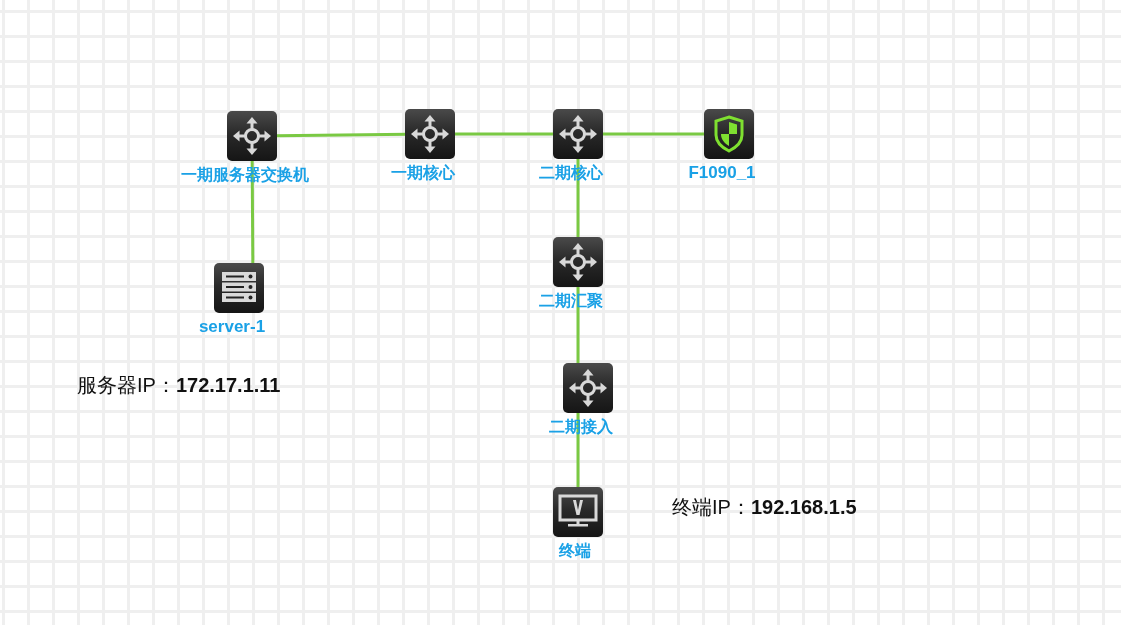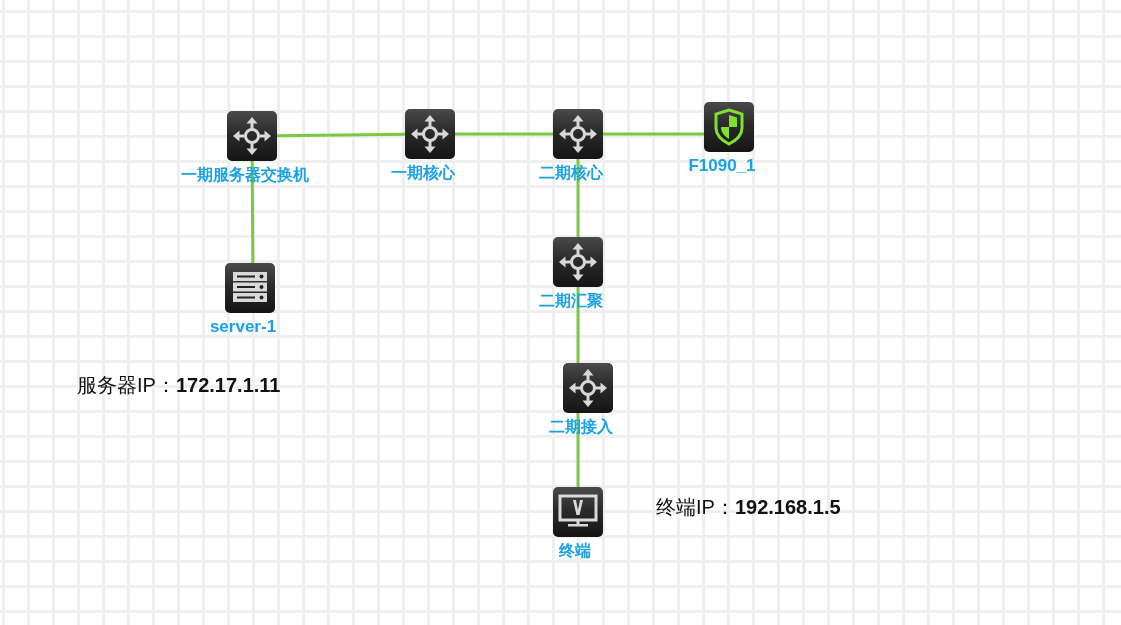--- a/index.html
+++ b/index.html
@@ -92,21 +92,21 @@
           <polygon points="25,44 19.5,37.5 30.5,37.5"></polygon>
           <rect x="11" y="23.5" width="8" height="3"></rect>
           <polygon points="6,25 12.5,19.5 12.5,30.5"></polygon>
           <rect x="31" y="23.5" width="8" height="3"></rect>
           <polygon points="44,25 37.5,19.5 37.5,30.5"></polygon>
         </g>
       </svg>
     </div>
   <div class="label">二期核心</div>
 </div>
-<div class="node" id="n-fw" style="left:704px;top:102px;">
+<div class="node" id="n-fw" style="left:704px;top:109px;">
   <div class="tile">
       <svg viewBox="0 0 50 50">
         <path d="M25 8 L38 12 L38 26 C38 34 31 39 25 42 C19 39 12 34 12 26 L12 12 Z" fill="none" stroke="#7fe030" stroke-width="3"></path>
         <path d="M25 13 L33 15.5 L33 25 L25 25 Z" fill="#7fe030"></path>
         <path d="M25 25 L17 25 C17 31 21 34.5 25 37 Z" fill="#7fe030"></path>
       </svg>
     </div>
   <div class="label latin">F1090_1</div>
 </div>
 <div class="node" id="n-agg2" style="left:553px;top:237px;">
@@ -138,21 +138,21 @@
           <polygon points="25,44 19.5,37.5 30.5,37.5"></polygon>
           <rect x="11" y="23.5" width="8" height="3"></rect>
           <polygon points="6,25 12.5,19.5 12.5,30.5"></polygon>
           <rect x="31" y="23.5" width="8" height="3"></rect>
           <polygon points="44,25 37.5,19.5 37.5,30.5"></polygon>
         </g>
       </svg>
     </div>
   <div class="label">二期接入</div>
 </div>
-<div class="node" id="n-server" style="left:225px;top:263px;">
+<div class="node" id="n-server" style="left:214px;top:263px;">
   <div class="tile">
       <svg viewBox="0 0 50 50">
         <g>
           <rect x="8" y="9" width="34" height="9" fill="#d9d9d9"></rect>
           <rect x="12" y="12.5" width="18" height="2" fill="#222"></rect>
           <circle cx="36.5" cy="13.5" r="2" fill="#222"></circle>
           <rect x="8" y="19.5" width="34" height="9" fill="#d9d9d9"></rect>
           <rect x="12" y="23" width="18" height="2" fill="#222"></rect>
           <circle cx="36.5" cy="24" r="2" fill="#222"></circle>
           <rect x="8" y="30" width="34" height="9" fill="#d9d9d9"></rect>
@@ -171,15 +171,15 @@
         <rect x="23.5" y="33" width="3" height="4" fill="#d9d9d9"></rect>
         <rect x="15" y="37" width="20" height="2.5" fill="#d9d9d9"></rect>
       </svg>
     </div>
   <div class="label">终端</div>
 </div>
 
 <div class="note" style="left:77px;top:372px;">
   <span class="cjk">服务器IP：</span><span>172.17.1.11</span>
 </div>
-<div class="note" style="left:656px;top:494px;">
+<div class="note" style="left:656px;top:494px;padding-left:16px;">
   <span class="cjk">终端IP：</span><span>192.168.1.5</span>
 </div>
 
 </body></html>

